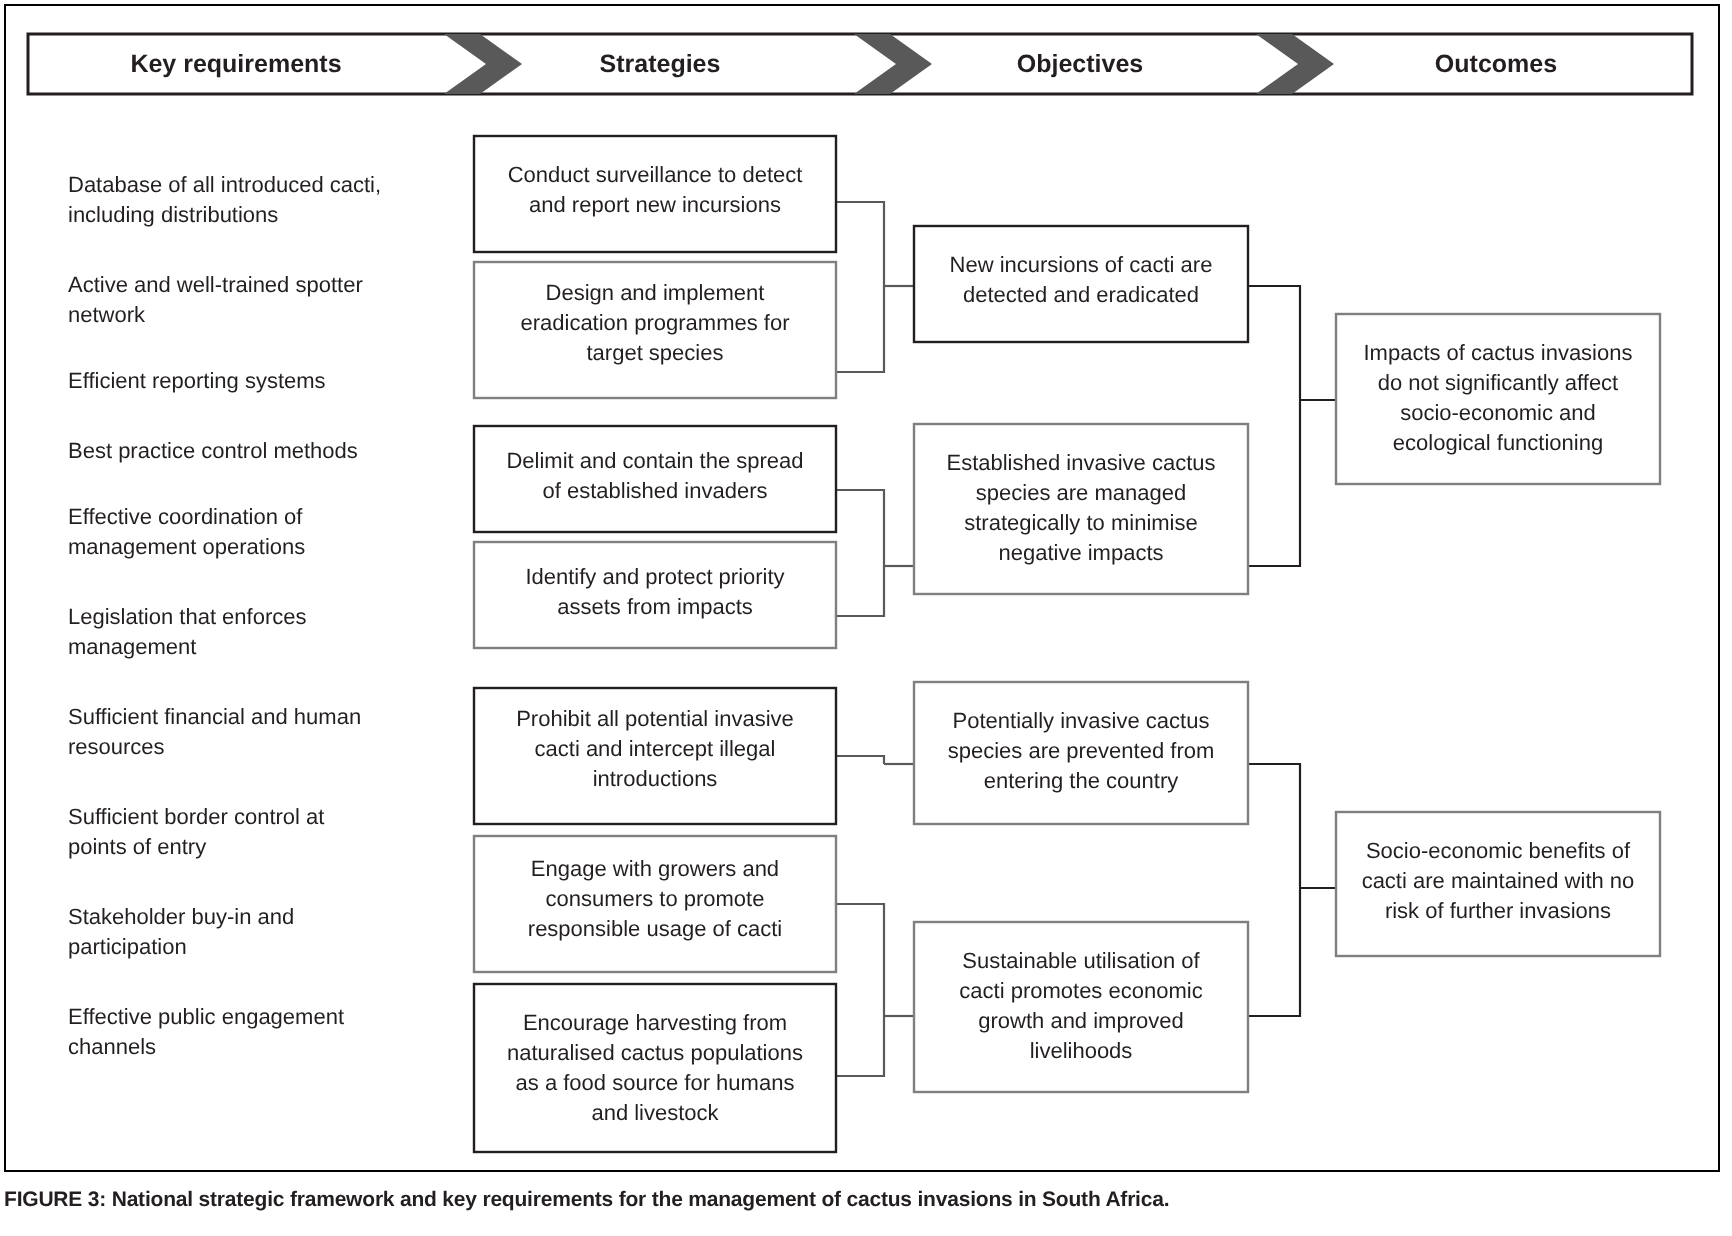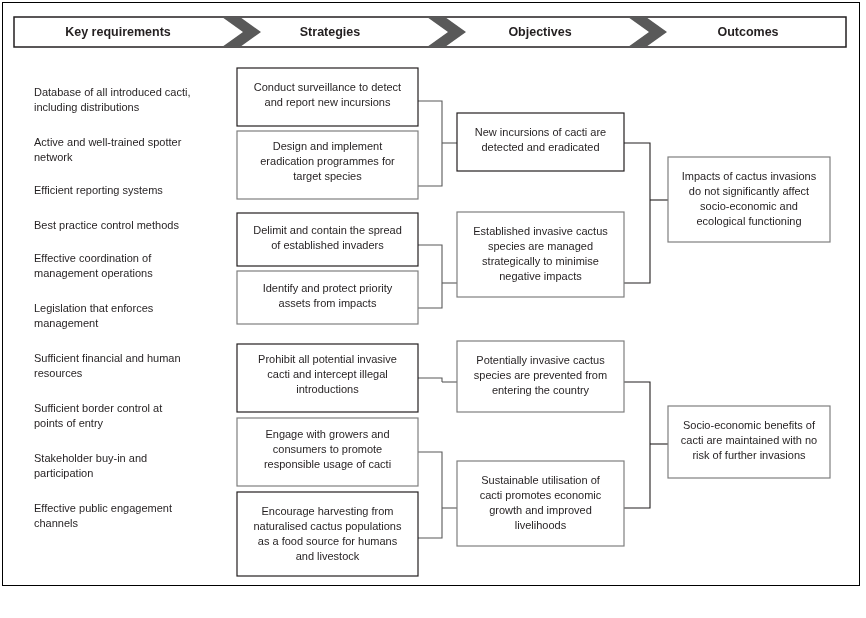--- a/index.html
+++ b/index.html
@@ -246,14 +246,15 @@
         <rect class="node-box" x="668" y="406" width="162" height="72" stroke="#7f7f7f" stroke-width="1.2"></rect>
         <text class="box-text" x="749" y="429" text-anchor="middle">Socio-economic benefits of</text>
         <text class="box-text" x="749" y="444" text-anchor="middle">cacti are maintained with no</text>
         <text class="box-text" x="749" y="459" text-anchor="middle">risk of further invasions</text>
       </g>
 
     </g>
 
   </svg>
 
+  <div class="caption">FIGURE 3: National strategic framework and key requirements for the management of cactus invasions in South Africa.</div>
 
 </div>
 
 </body></html>

